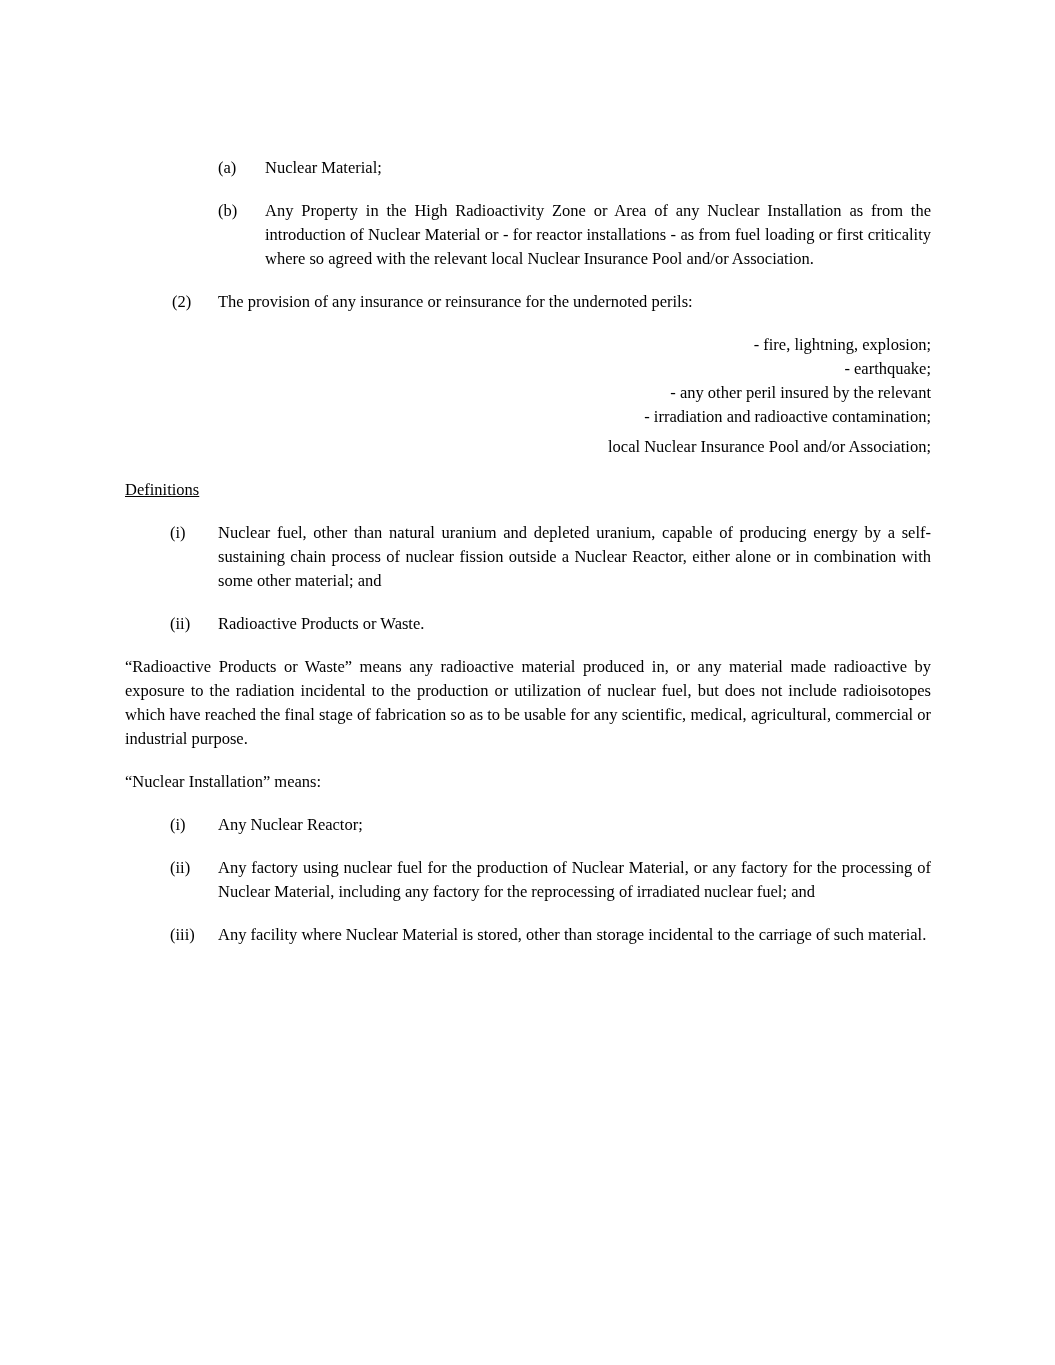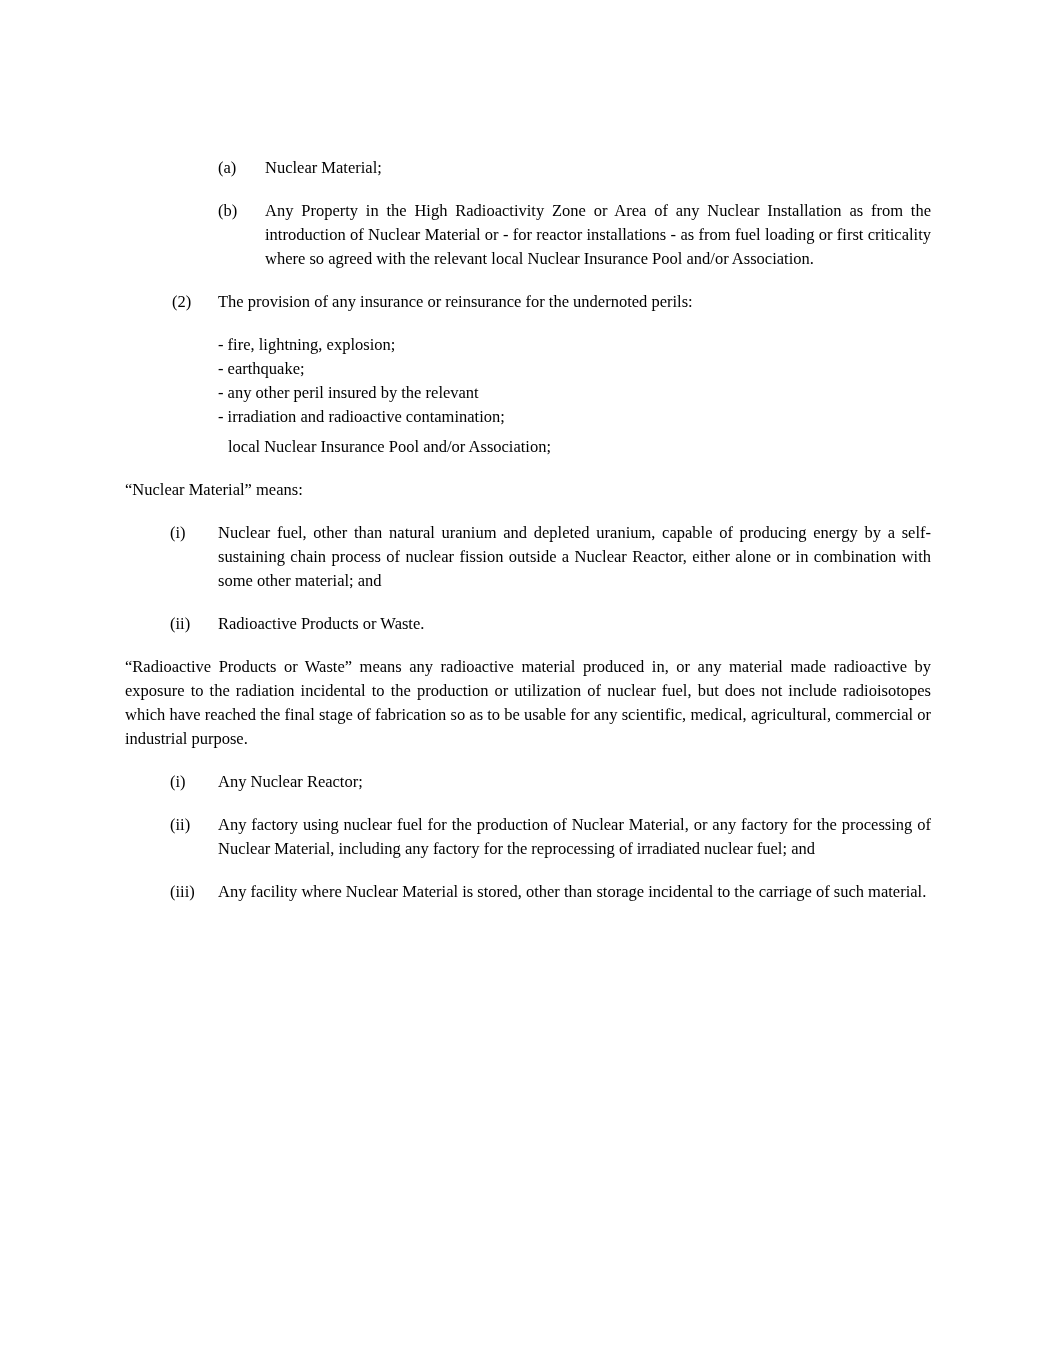--- a/index.html
+++ b/index.html
@@ -39,21 +39,21 @@
   
   .row.level-2 { margin-left: 47px; }
   .row.level-2 .label { width: 46px; }
   
   .row.level-rom { margin-left: 45px; }
   .row.level-rom .label { width: 48px; }
   .perils-list {
     margin-left: 93px;
     margin-bottom: 19px;
   }
-  .perils-list .peril-line { text-align: left; }
+  .perils-list .peril-line { text-align: right; }
   .perils-list .peril-line.indent { padding-left: 10px; margin-top: 6px; }
   .closing-indent {
     margin-left: 93px;
   }
   .heading-underline {
     text-decoration: underline;
     text-align: left;
   }
 </style>
 </head>
@@ -78,35 +78,38 @@
 
   <div class="perils-list">
     <div class="peril-line">- fire, lightning, explosion;</div>
     <div class="peril-line">- earthquake;</div>
     <div class="peril-line">- any other peril insured by the relevant</div>
     <div class="peril-line">- irradiation and radioactive contamination;</div>
     <div class="peril-line indent">local Nuclear Insurance Pool and/or Association;</div>
   </div>
 
 
+  <div class="para">
+    <span class="heading-underline">Definitions</span>
+  </div>
 
-  <div class="para">“Nuclear Material” means:</div>
 
   <div class="row level-rom">
     <span class="label">(i)</span>
     <span class="body">Nuclear fuel, other than natural uranium and depleted uranium, capable of producing energy by a self-sustaining chain process of nuclear fission outside a Nuclear Reactor, either alone or in combination with some other material; and</span>
   </div>
 
   <div class="row level-rom">
     <span class="label">(ii)</span>
     <span class="body">Radioactive Products or Waste.</span>
   </div>
 
   <div class="para">“Radioactive Products or Waste” means any radioactive material produced in, or any material made radioactive by exposure to the radiation incidental to the production or utilization of nuclear fuel, but does not include radioisotopes which have reached the final stage of fabrication so as to be usable for any scientific, medical, agricultural, commercial or industrial purpose.</div>
 
+  <div class="para">“Nuclear Installation” means:</div>
 
   <div class="row level-rom">
     <span class="label">(i)</span>
     <span class="body">Any Nuclear Reactor;</span>
   </div>
 
   <div class="row level-rom">
     <span class="label">(ii)</span>
     <span class="body">Any factory using nuclear fuel for the production of Nuclear Material, or any factory for the processing of Nuclear Material, including any factory for the reprocessing of irradiated nuclear fuel; and</span>
   </div>

